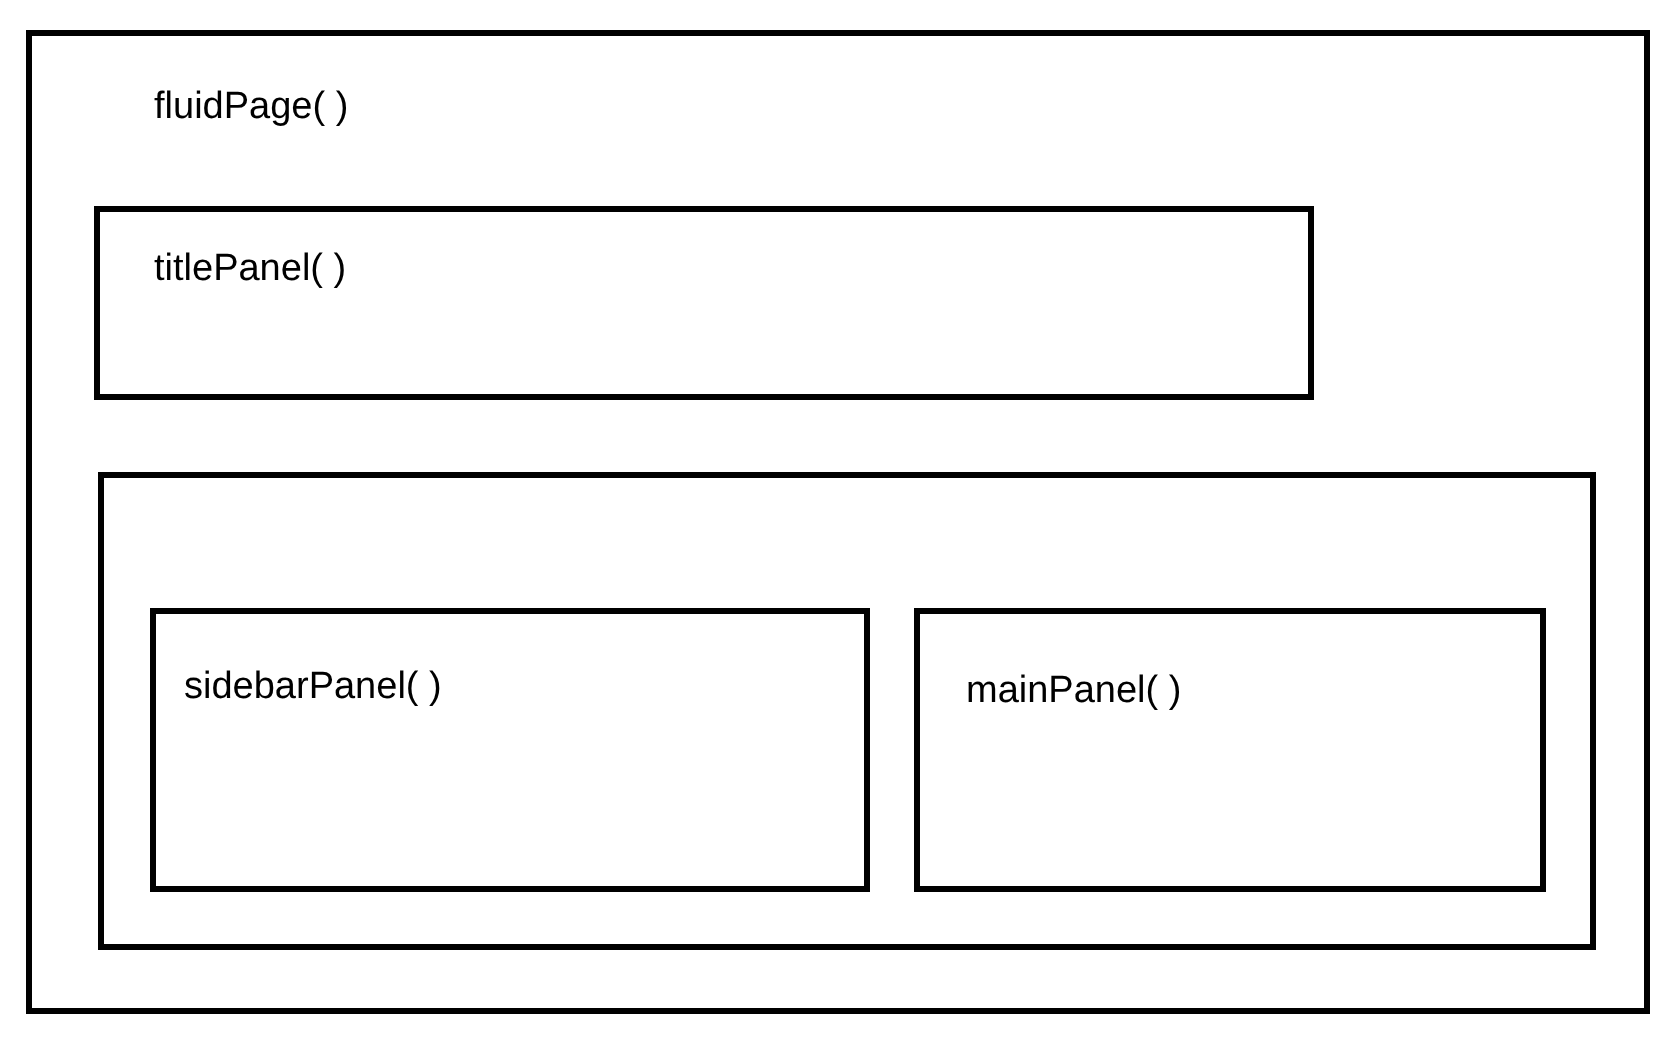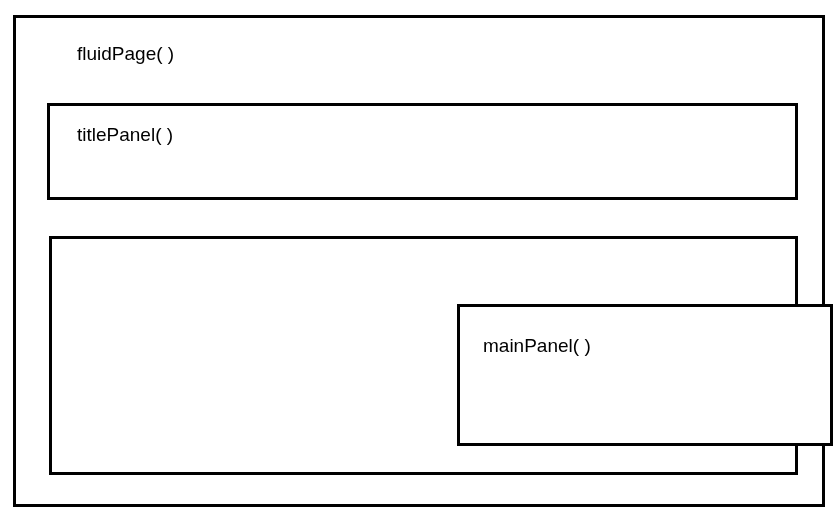--- a/index.html
+++ b/index.html
@@ -26,46 +26,49 @@
     position: absolute;
     font-size: 19px;
     line-height: 1.2;
     white-space: nowrap;
     color: #000000;
   }
   
   .box-fluidpage   { left: 13px;  top: 15px;  width: 812px; height: 492px; }
   .label-fluidpage { left: 61px;  top: 25px; }
   
-  .box-titlepanel   { left: 31px;  top: 85px;  width: 751px; height: 97px; }
+  .box-titlepanel   { left: 31px;  top: 85px;  width: 610px; height: 97px; }
   .label-titlepanel { left: 27px;  top: 18px; }
   
   .box-sidebarlayout   { left: 33px;  top: 218px; width: 749px; height: 239px; }
   .label-sidebarlayout { left: 25px;  top: 16px; }
   
   .box-sidebarpanel   { left: 23px;  top: 65px;  width: 360px; height: 142px; }
   .label-sidebarpanel { left: 14px;  top: 26px; }
   
-  .box-mainpanel   { left: 405px; top: 65px;  width: 376px; height: 142px; }
+  .box-mainpanel   { left: 405px; top: 65px;  width: 316px; height: 142px; }
   .label-mainpanel { left: 23px;  top: 28px; }
 </style>
 </head>
 <body>
 
 <div class="canvas">
 
   <div class="box box-fluidpage">
     <div class="label label-fluidpage">fluidPage( )</div>
 
     <div class="box box-titlepanel">
       <div class="label label-titlepanel">titlePanel( )</div>
     </div>
 
     <div class="box box-sidebarlayout">
 
+      <div class="box box-sidebarpanel">
+        <div class="label label-sidebarpanel">sidebarPanel( )</div>
+      </div>
 
       <div class="box box-mainpanel">
         <div class="label label-mainpanel">mainPanel( )</div>
       </div>
     </div>
   </div>
 
 </div>
 
 </body></html>

